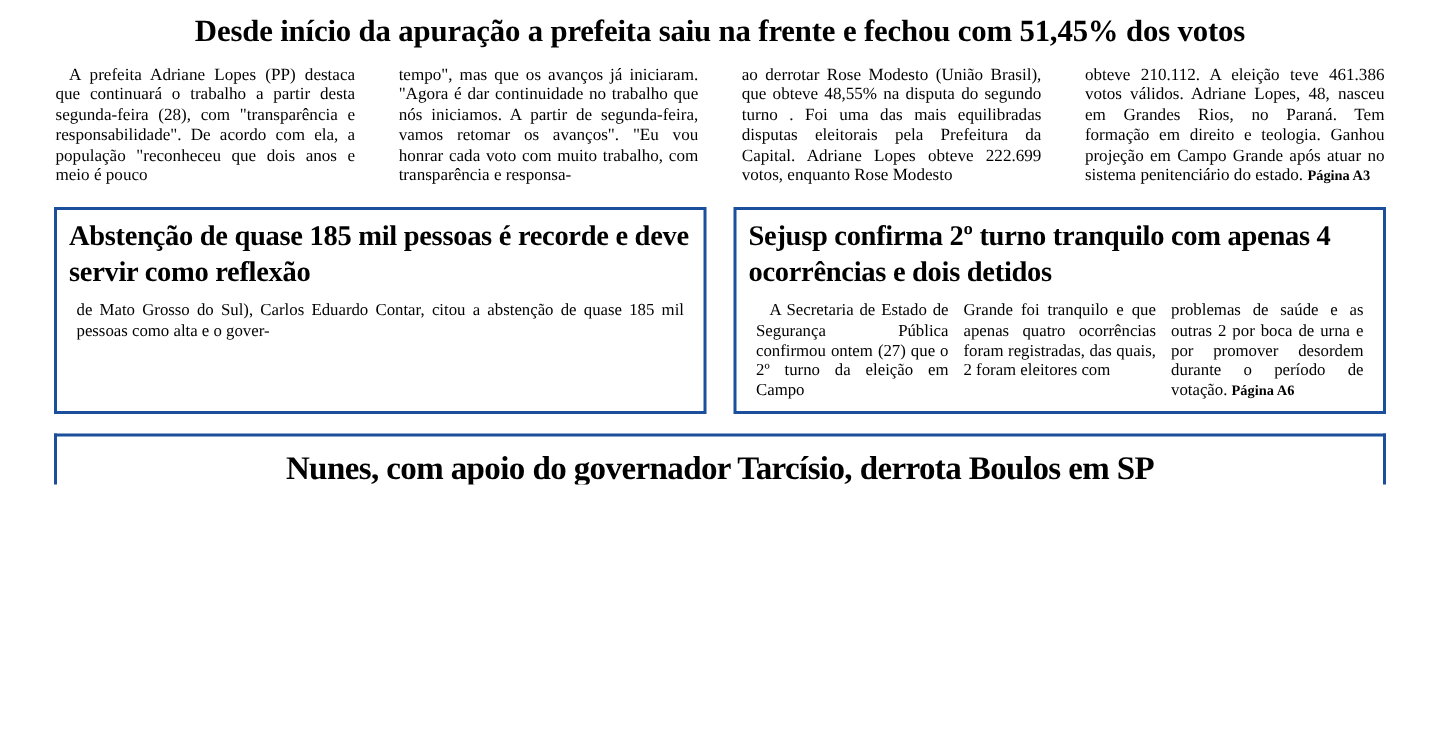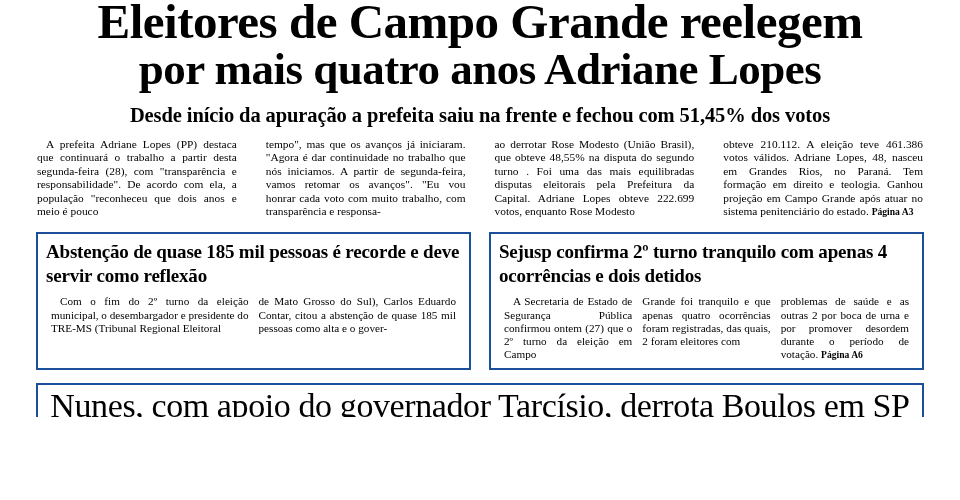--- a/index.html
+++ b/index.html
@@ -129,36 +129,32 @@
     border: 2px solid #1b4f9c;
     border-bottom: none;
     box-sizing: border-box;
     padding: 6px 8px 0 8px;
     height: 34px;
     overflow: hidden;
   }
   .bottom-box h2 {
     margin: 0;
     text-align: center;
-    font-size: 34px;
+    font-size: 22px;
     line-height: 30px;
-    font-weight: normal;
+    font-weight: bold;
     letter-spacing: -0.4px;
     white-space: nowrap;
   }
 </style>
 </head>
 <body>
 
 <div class="page">
 
-  <h1 class="lead-headline">
-    <span class="line1">Eleitores de Campo Grande reelegem</span>
-    <span class="line2">por mais quatro anos Adriane Lopes</span>
-  </h1>
 
   <div class="lead-subhead">Desde início da apuração a prefeita saiu na frente e fechou com 51,45% dos votos</div>
 
   <div class="lead-body">
     <div class="col indent">
       <p>A prefeita Adriane Lopes (PP) destaca que continuará o trabalho a partir desta segunda-feira (28), com "transparência e responsabilidade". De acordo com ela, a população "reconheceu que dois anos e meio é pouco</p>
     </div>
     <div class="col">
       <p>tempo", mas que os avanços já iniciaram. "Agora é dar continuidade no trabalho que nós iniciamos. A partir de segunda-feira, vamos retomar os avanços". "Eu vou honrar cada voto com muito trabalho, com transparência e responsa-</p>
     </div>
@@ -168,23 +164,20 @@
     <div class="col">
       <p><span>obteve 210.112. A eleição teve 461.386 votos válidos. Adriane Lopes, 48, nasceu em Grandes Rios, no Paraná. Tem formação em direito e teologia. Ganhou projeção em Campo Grande após atuar no sistema penitenciário do estado.</span> <span class="pagina">Página A3</span></p>
     </div>
   </div>
 
   <div class="box-row">
 
     <div class="story-box">
       <h2>Abstenção de quase 185 mil pessoas é recorde e deve servir como reflexão</h2>
       <div class="cols">
-        <div class="col indent">
-          <p>Com o fim do 2º turno da eleição municipal, o desembargador e presidente do TRE-MS (Tribunal Regional Eleitoral</p>
-        </div>
         <div class="col">
           <p>de Mato Grosso do Sul), Carlos Eduardo Contar, citou a abstenção de quase 185 mil pessoas como alta e o gover-</p>
         </div>
       </div>
     </div>
 
     <div class="story-box">
       <h2>Sejusp confirma 2º turno tranquilo com apenas 4 ocorrências e dois detidos</h2>
       <div class="cols">
         <div class="col indent">

